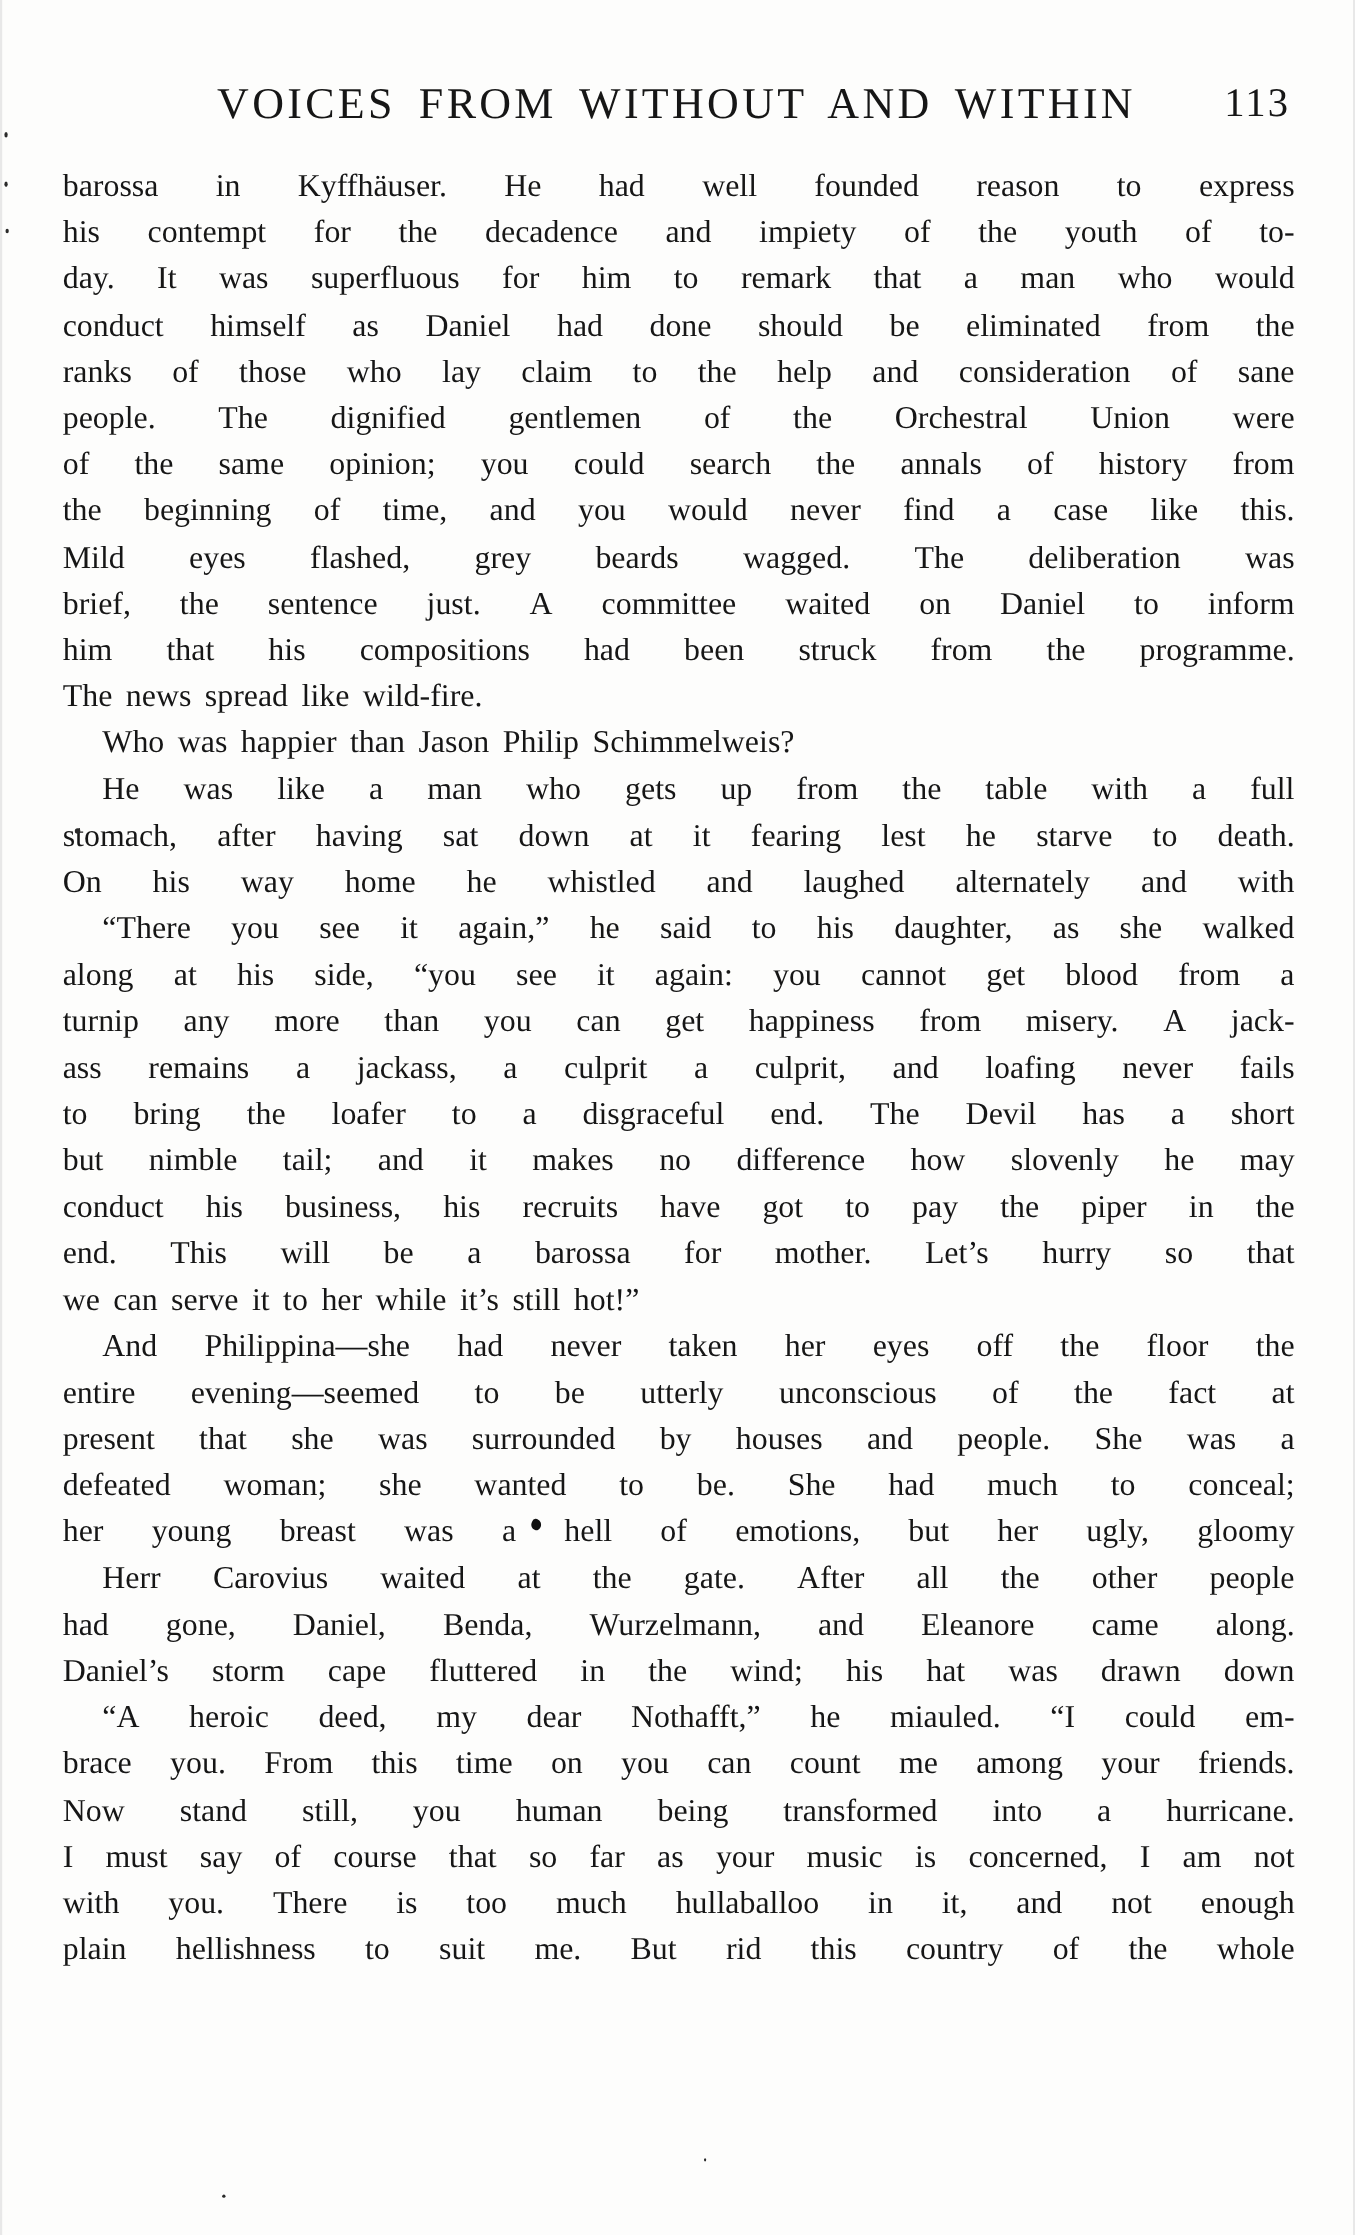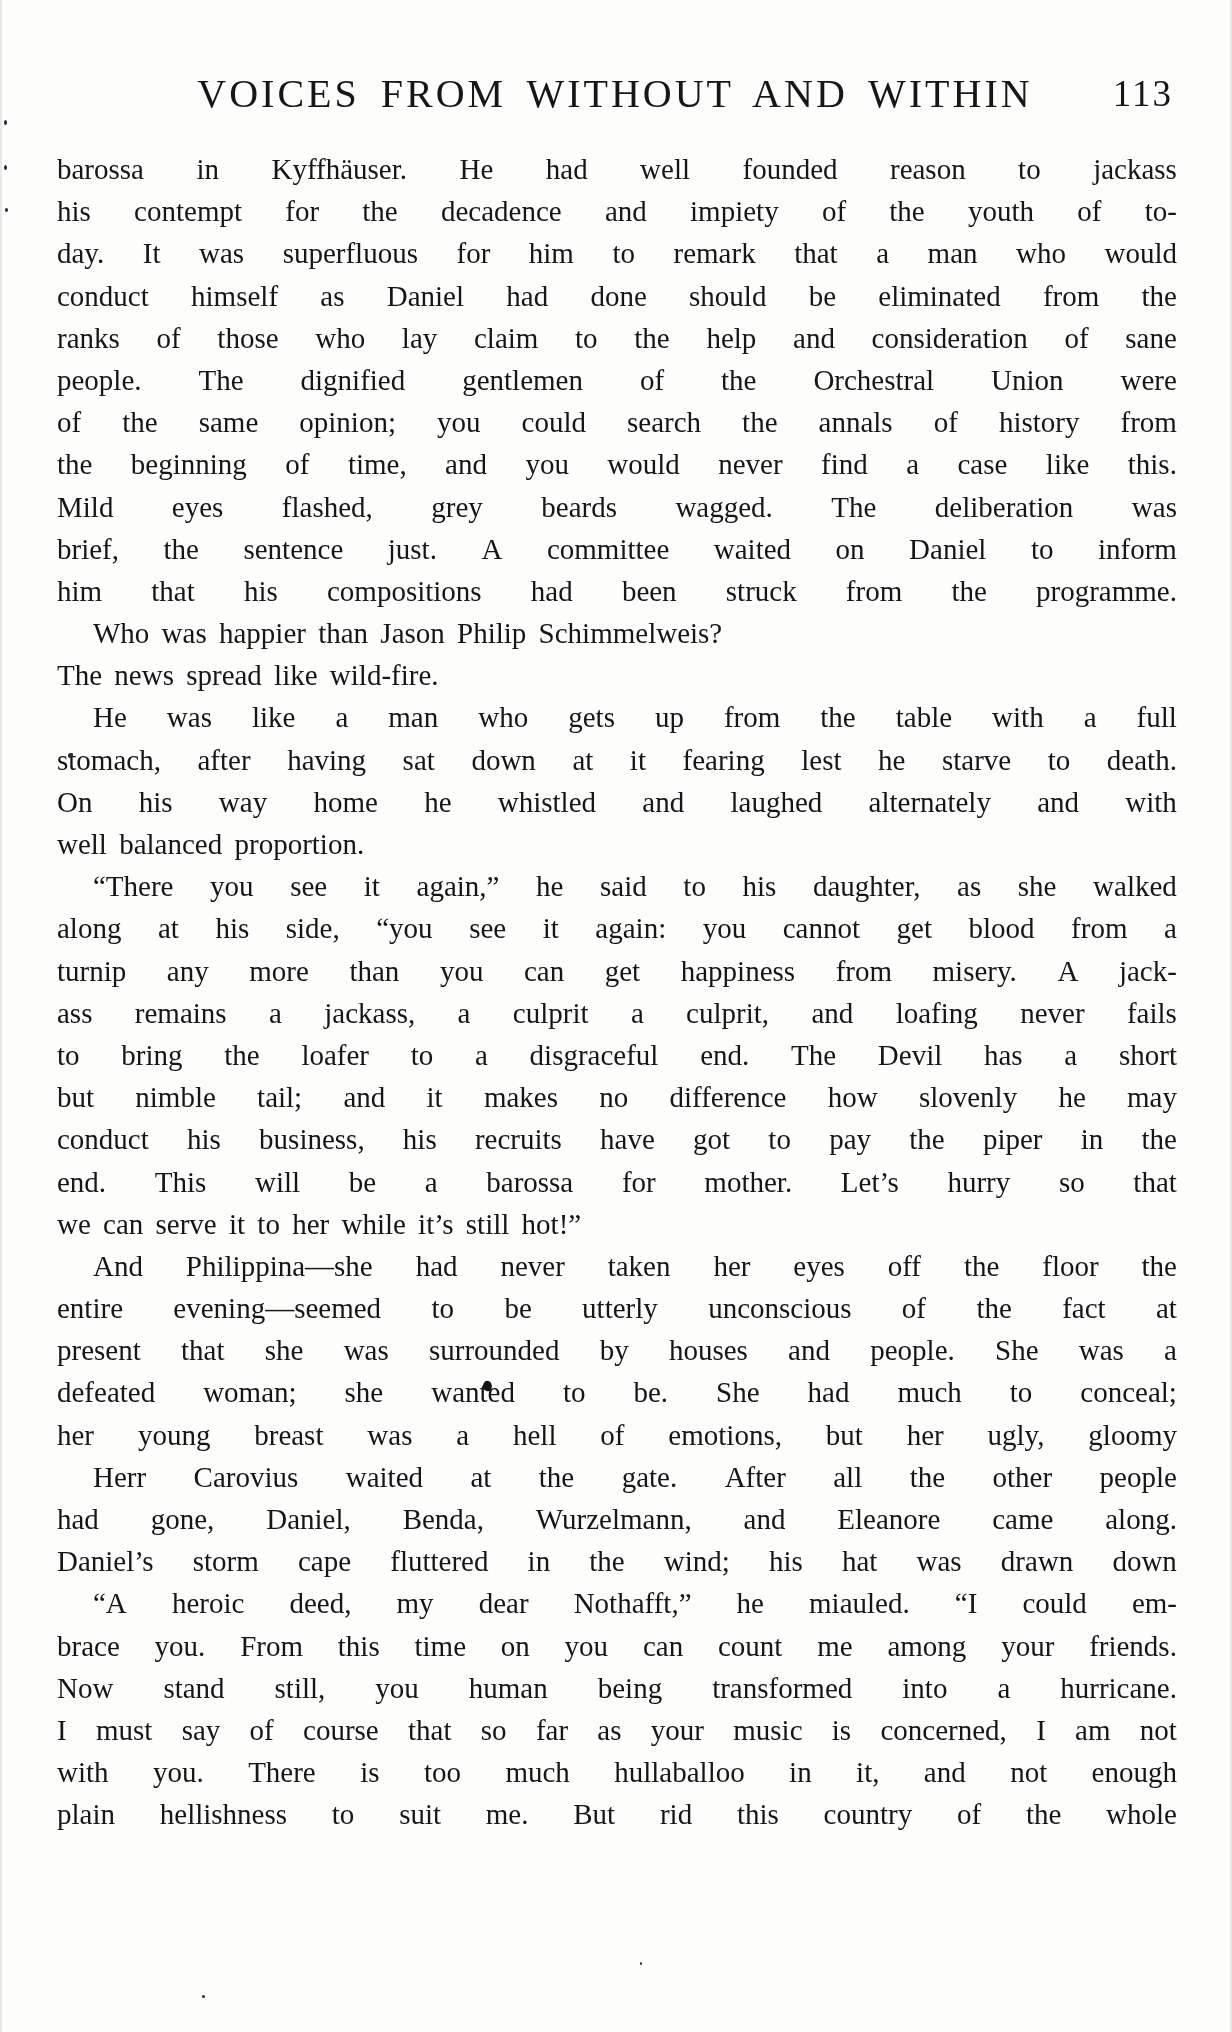--- a/index.html
+++ b/index.html
@@ -77,21 +77,21 @@
       <div class="line just">
         <span>barossa</span>
         <span>in</span>
         <span>Kyffhäuser.</span>
         <span>He</span>
         <span>had</span>
         <span>well</span>
         <span>founded</span>
         <span>reason</span>
         <span>to</span>
-        <span>jackass</span>
+        <span>express</span>
       </div>
       <div class="line just">
         <span>his</span>
         <span>contempt</span>
         <span>for</span>
         <span>the</span>
         <span>decadence</span>
         <span>and</span>
         <span>impiety</span>
         <span>of</span>
@@ -212,22 +212,22 @@
         <span>that</span>
         <span>his</span>
         <span>compositions</span>
         <span>had</span>
         <span>been</span>
         <span>struck</span>
         <span>from</span>
         <span>the</span>
         <span>programme.</span>
       </div>
+      <div class="line">The news spread like wild-fire.</div>
       <div class="line indent">Who was happier than Jason Philip Schimmelweis?</div>
-      <div class="line">The news spread like wild-fire.</div>
       <div class="line just indent">
         <span>He</span>
         <span>was</span>
         <span>like</span>
         <span>a</span>
         <span>man</span>
         <span>who</span>
         <span>gets</span>
         <span>up</span>
         <span>from</span>
@@ -258,21 +258,20 @@
         <span>way</span>
         <span>home</span>
         <span>he</span>
         <span>whistled</span>
         <span>and</span>
         <span>laughed</span>
         <span>alternately</span>
         <span>and</span>
         <span>with</span>
       </div>
-      <div class="line">well balanced proportion.</div>
       <div class="line just indent">
         <span>“There</span>
         <span>you</span>
         <span>see</span>
         <span>it</span>
         <span>again,”</span>
         <span>he</span>
         <span>said</span>
         <span>to</span>
         <span>his</span>

